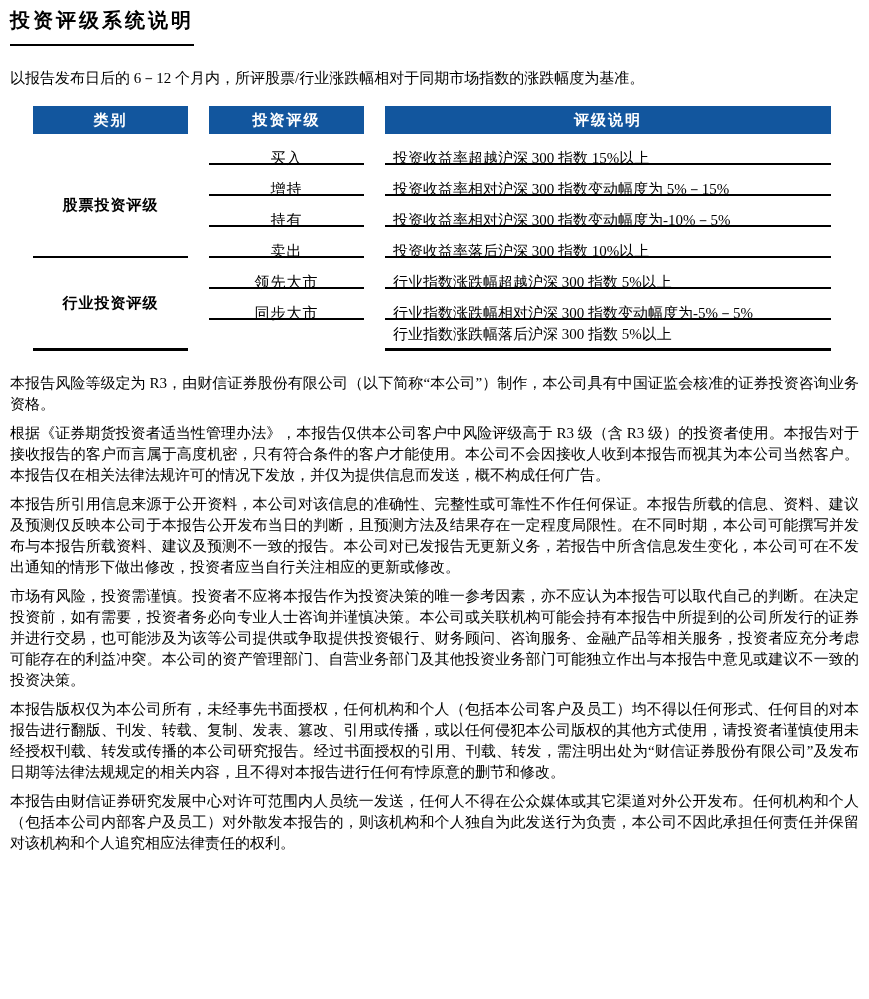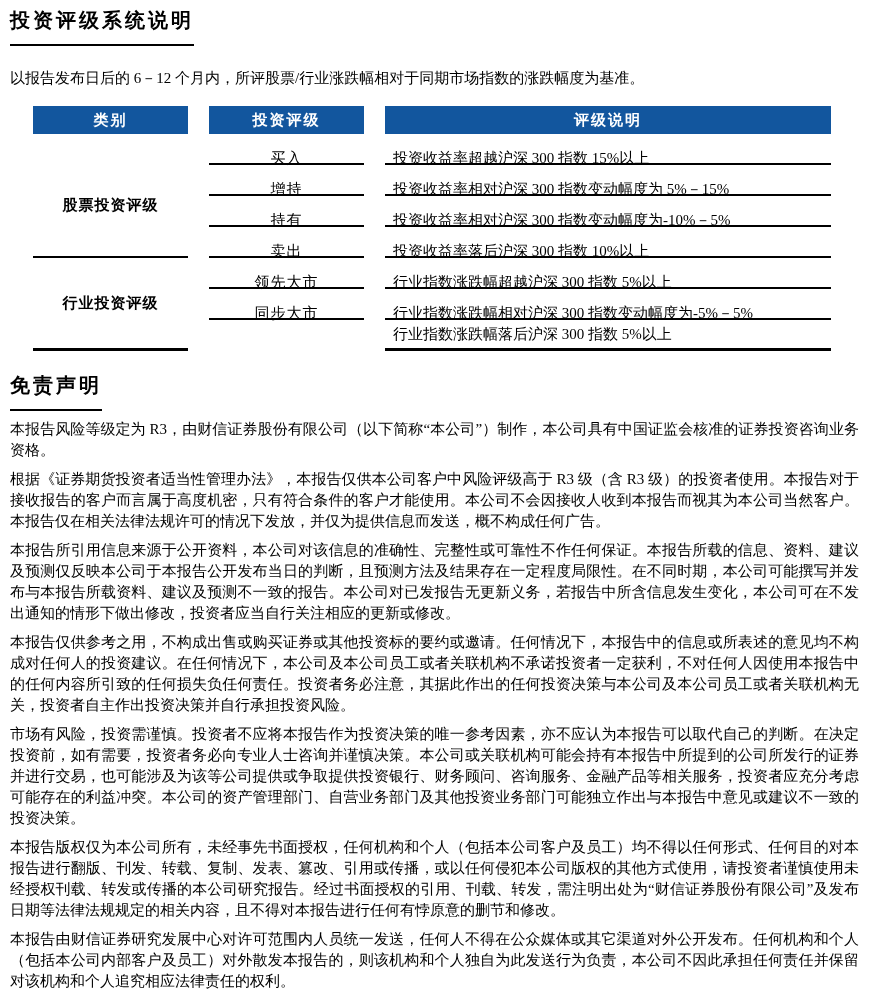--- a/index.html
+++ b/index.html
@@ -105,23 +105,21 @@
 
     <div class="cell trating r6 bb2">领先大市</div>
     <div class="cell tdesc r6 bb2">行业指数涨跌幅超越沪深 300 指数 5%以上</div>
 
     <div class="cell trating r7 bb2">同步大市</div>
     <div class="cell tdesc r7 bb2">行业指数涨跌幅相对沪深 300 指数变动幅度为-5%－5%</div>
 
     <div class="cell tdesc r8 bb3">行业指数涨跌幅落后沪深 300 指数 5%以上</div>
   </div>
 
-  <h1 class="section-title disclaimer-title"><span class="underlined">免责声明</span></h1>
 
   <p class="para">本报告风险等级定为 R3，由财信证券股份有限公司（以下简称“本公司”）制作，本公司具有中国证监会核准的证券投资咨询业务资格。</p>
   <p class="para">根据《证券期货投资者适当性管理办法》，本报告仅供本公司客户中风险评级高于 R3 级（含 R3 级）的投资者使用。本报告对于接收报告的客户而言属于高度机密，只有符合条件的客户才能使用。本公司不会因接收人收到本报告而视其为本公司当然客户。本报告仅在相关法律法规许可的情况下发放，并仅为提供信息而发送，概不构成任何广告。</p>
   <p class="para">本报告所引用信息来源于公开资料，本公司对该信息的准确性、完整性或可靠性不作任何保证。本报告所载的信息、资料、建议及预测仅反映本公司于本报告公开发布当日的判断，且预测方法及结果存在一定程度局限性。在不同时期，本公司可能撰写并发布与本报告所载资料、建议及预测不一致的报告。本公司对已发报告无更新义务，若报告中所含信息发生变化，本公司可在不发出通知的情形下做出修改，投资者应当自行关注相应的更新或修改。</p>
-  <p class="para">本报告仅供参考之用，不构成出售或购买证券或其他投资标的要约或邀请。任何情况下，本报告中的信息或所表述的意见均不构成对任何人的投资建议。在任何情况下，本公司及本公司员工或者关联机构不承诺投资者一定获利，不对任何人因使用本报告中的任何内容所引致的任何损失负任何责任。投资者务必注意，其据此作出的任何投资决策与本公司及本公司员工或者关联机构无关，投资者自主作出投资决策并自行承担投资风险。</p>
   <p class="para">市场有风险，投资需谨慎。投资者不应将本报告作为投资决策的唯一参考因素，亦不应认为本报告可以取代自己的判断。在决定投资前，如有需要，投资者务必向专业人士咨询并谨慎决策。本公司或关联机构可能会持有本报告中所提到的公司所发行的证券并进行交易，也可能涉及为该等公司提供或争取提供投资银行、财务顾问、咨询服务、金融产品等相关服务，投资者应充分考虑可能存在的利益冲突。本公司的资产管理部门、自营业务部门及其他投资业务部门可能独立作出与本报告中意见或建议不一致的投资决策。</p>
   <p class="para">本报告版权仅为本公司所有，未经事先书面授权，任何机构和个人（包括本公司客户及员工）均不得以任何形式、任何目的对本报告进行翻版、刊发、转载、复制、发表、篡改、引用或传播，或以任何侵犯本公司版权的其他方式使用，请投资者谨慎使用未经授权刊载、转发或传播的本公司研究报告。经过书面授权的引用、刊载、转发，需注明出处为“财信证券股份有限公司”及发布日期等法律法规规定的相关内容，且不得对本报告进行任何有悖原意的删节和修改。</p>
   <p class="para">本报告由财信证券研究发展中心对许可范围内人员统一发送，任何人不得在公众媒体或其它渠道对外公开发布。任何机构和个人（包括本公司内部客户及员工）对外散发本报告的，则该机构和个人独自为此发送行为负责，本公司不因此承担任何责任并保留对该机构和个人追究相应法律责任的权利。</p>
 
 </div>
 
 </body></html>

